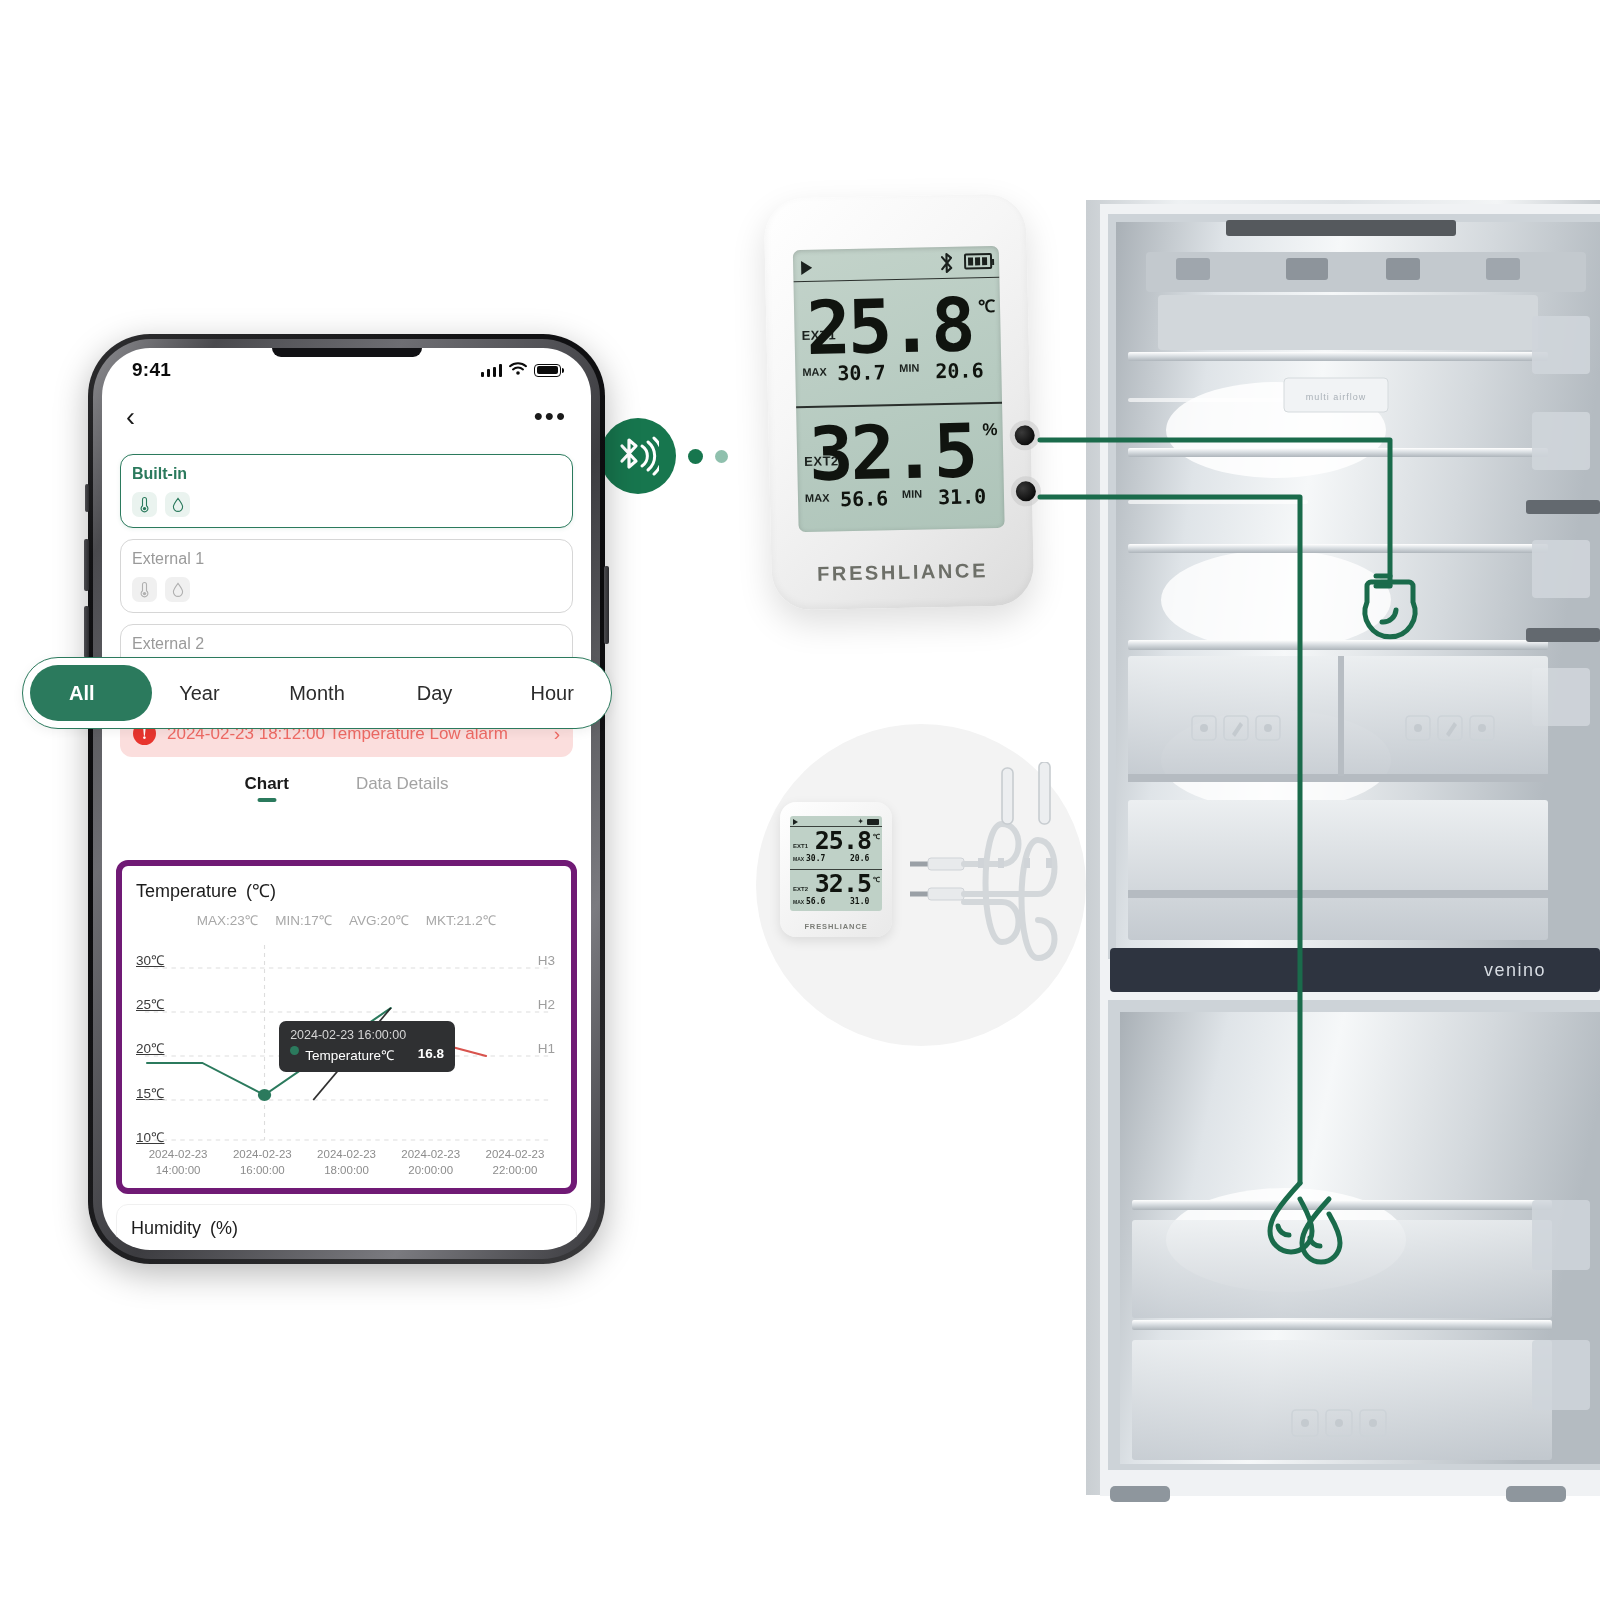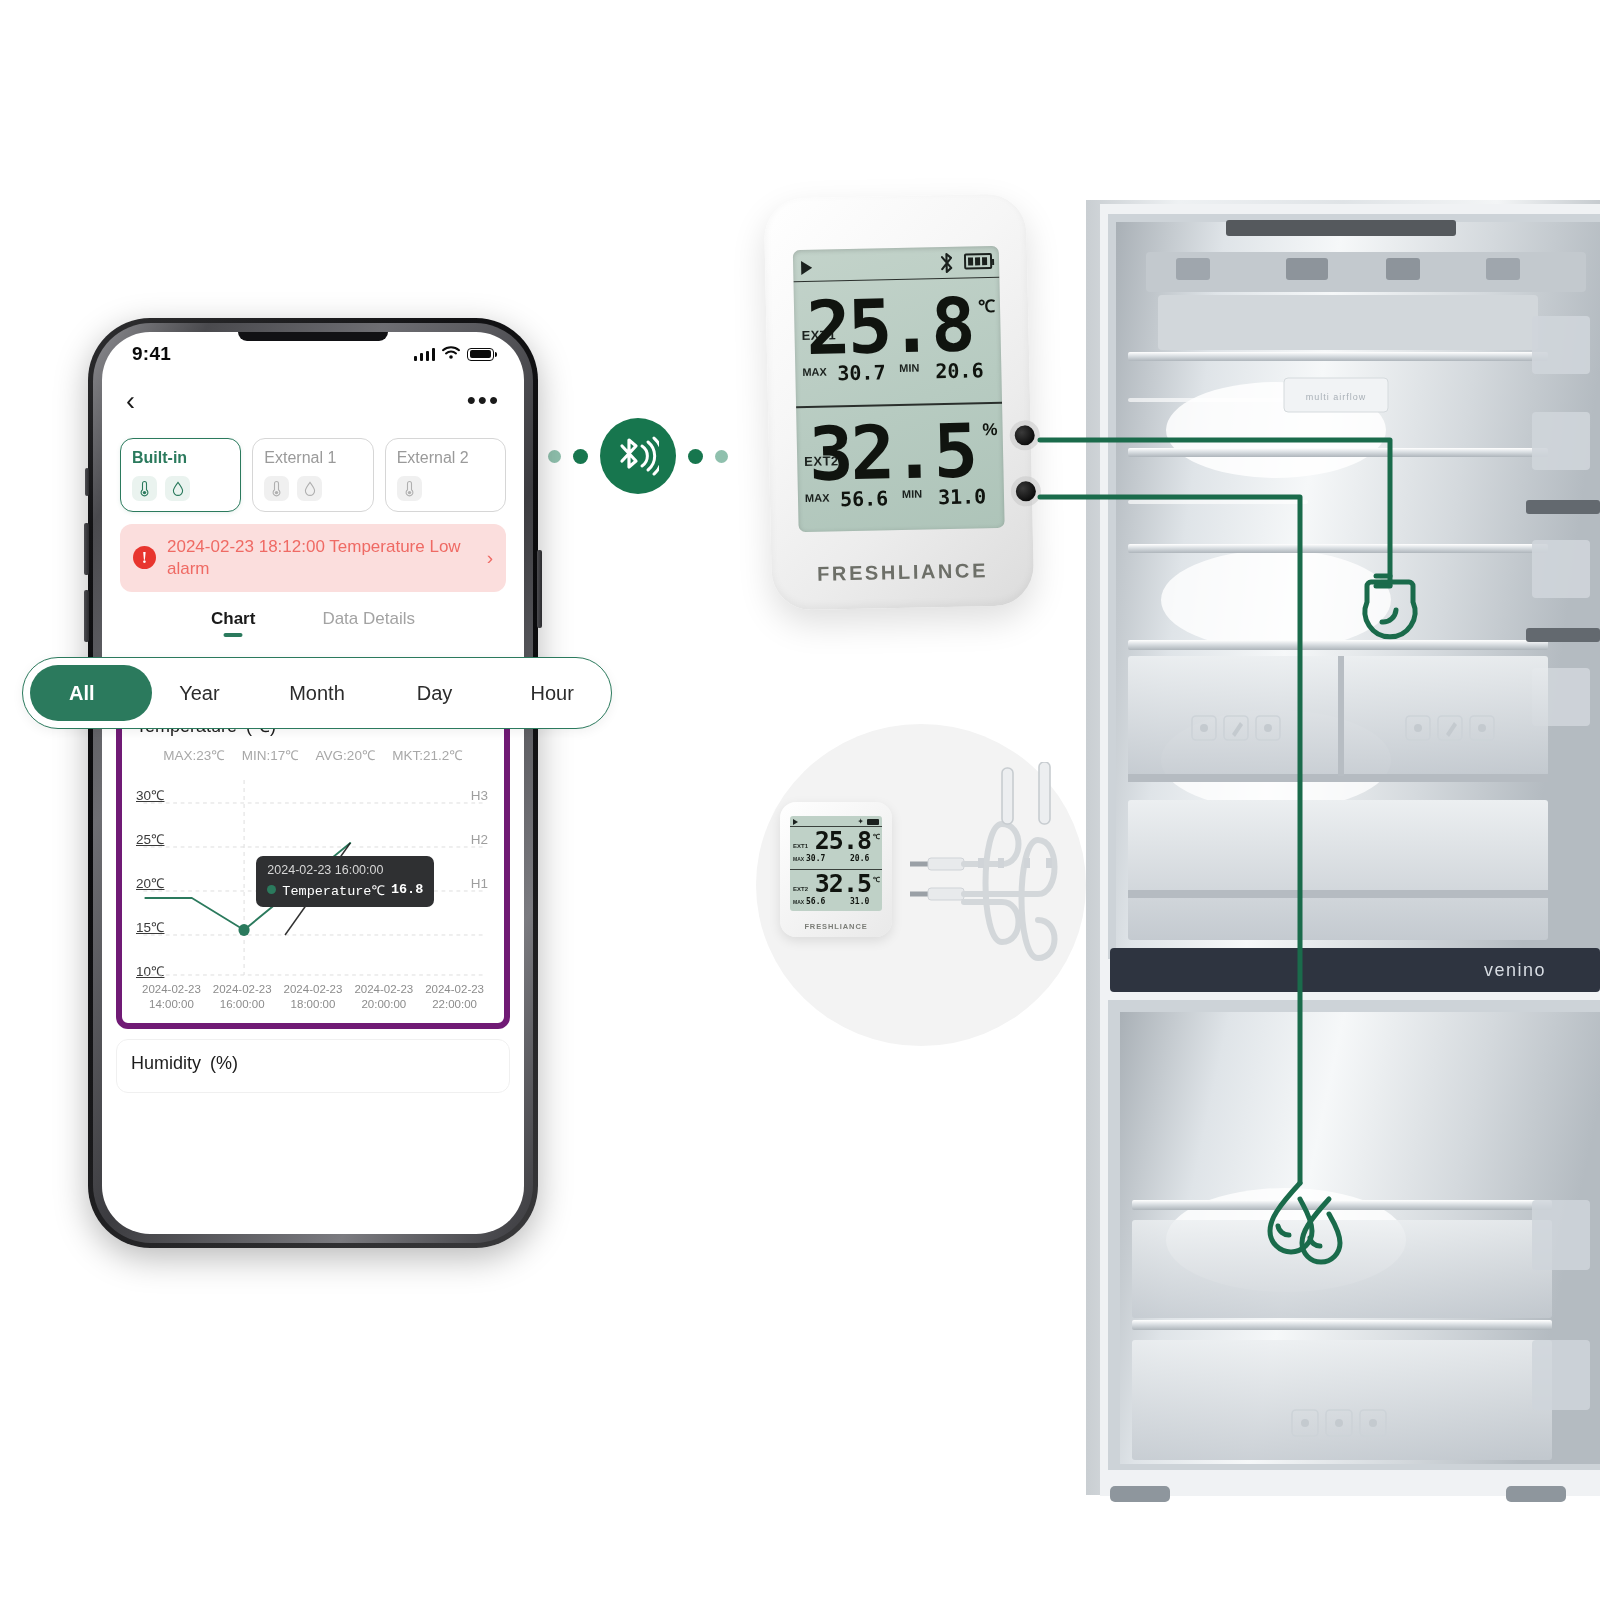--- a/index.html
+++ b/index.html
@@ -4,21 +4,21 @@
 <style>
   * { box-sizing: border-box; margin: 0; padding: 0; }
   html, body { width: 1600px; height: 1600px; overflow: hidden; }
   body {
     background: #ffffff;
     font-family: "Liberation Sans", sans-serif;
     position: relative;
   }
 
   
-  .phone-wrap { position: absolute; left: 88px; top: 318px; width: 450px; height: 930px; }
+  .phone-wrap { position: absolute; left: 88px; top: 334px; width: 517px; height: 930px; }
   .phone-outer {
     position: absolute; inset: 0;
     border-radius: 62px;
     background: linear-gradient(150deg, #2e2e30 0%, #121214 18%, #0a0a0c 45%, #19191b 70%, #3a3a3c 100%);
     box-shadow: 0 10px 34px rgba(0,0,0,0.28);
   }
   .phone-band {
     position: absolute; left: 5px; top: 5px; right: 5px; bottom: 5px;
     border-radius: 58px;
     background: linear-gradient(120deg,#8e8e92 0%,#4a4a4e 12%,#6e6e73 30%,#3c3c40 55%,#7b7b80 80%,#3a3a3e 100%);
@@ -56,21 +56,21 @@
   .batt::after { content:""; position:absolute; right:-4px; top:3.5px; width:2.2px; height:5px; background:#0b0b0b; border-radius:0 2px 2px 0;}
   .batt i { position:absolute; left:1.6px; top:1.6px; bottom:1.6px; right:1.6px; background:#0b0b0b; border-radius:2px;}
 
   
   .navbar { height: 50px; display: flex; align-items: center; padding: 0 24px; position: relative; }
   .nav-back { font-size: 27px; color: #1a1a1a; line-height: 1; cursor: pointer; font-weight: 300; }
   .nav-title { position: absolute; left: 0; right: 0; text-align: center; font-size: 22px; font-weight: 600; color: #141414; pointer-events: none; }
   .nav-more { margin-left: auto; font-size: 26px; color: #1a1a1a; letter-spacing: 2px; line-height: .6; cursor: pointer; }
 
   
-  .chips { display: flex; gap: 11px; padding: 12px 18px 0 18px; }
+  .chips { display: flex; gap: 11px; padding: 12px 18px 0 18px; flex-direction: column; }
   .chip {
     flex: 1; border: 1.3px solid #d6d6d6; border-radius: 13px;
     padding: 10px 11px 9px 11px; background: #fff; min-height: 74px;
   }
   .chip.active { border-color: #2b7a5d; box-shadow: 0 1px 4px rgba(43,122,93,.10); }
   .chip-label { font-size: 16px; color: #9a9a9a; margin-bottom: 9px; white-space: nowrap; }
   .chip.active .chip-label { color: #2b7a5d; font-weight: 600; }
   .chip-icons { display: flex; gap: 8px; }
   .ico-box {
     width: 25px; height: 25px; border-radius: 7px; background: #f0f0f0;
@@ -132,21 +132,21 @@
   .plot svg { position: absolute; inset: 0; width: 100%; height: 100%; }
   .ylab { position: absolute; left: 0; font-size: 13.5px; color: #3a3a3a; transform: translateY(-50%); text-decoration: underline; }
   .hlab { position: absolute; right: 2px; font-size: 13.5px; color: #9e9e9e; transform: translateY(-50%); }
   .xlabs { display: flex; margin-top: 2px; }
   .xlab { flex: 1; text-align: center; font-size: 11.5px; color: #8c8c8c; line-height: 1.35; }
   .tooltip {
     position: absolute; background: #2f3032; border-radius: 7px; padding: 7px 11px 8px 11px;
     color: #fff; min-width: 176px;
   }
   .tt-time { font-size: 12.5px; color: #d6d6d6; margin-bottom: 4px; white-space: nowrap; }
-  .tt-row { display: flex; align-items: center; gap: 6px; font-size: 13.5px; white-space: nowrap; font-family: Liberation Mono, monospace; }
+  .tt-row { display: flex; gap: 6px; font-size: 13.5px; white-space: nowrap; }
   .tt-dot { width: 9px; height: 9px; border-radius: 50%; background: #2b7a5d; flex: 0 0 9px; }
   .tt-val { margin-left: auto; font-weight: 700; font-size: 13.5px; }
 
   
   .hum-card { margin: 10px 14px 0 14px; border: 1px solid #f0f0f0; border-radius: 12px; padding: 13px 14px 18px 14px; }
   .hum-title { font-size: 18px; color: #1c1c1c; }
 
   
   .actions { display: flex; gap: 16px; padding: 12px 22px 0 22px; }
   .btn { flex: 1; height: 54px; border-radius: 27px; display: flex; align-items: center; justify-content: center; font-size: 19px; cursor: pointer; }

